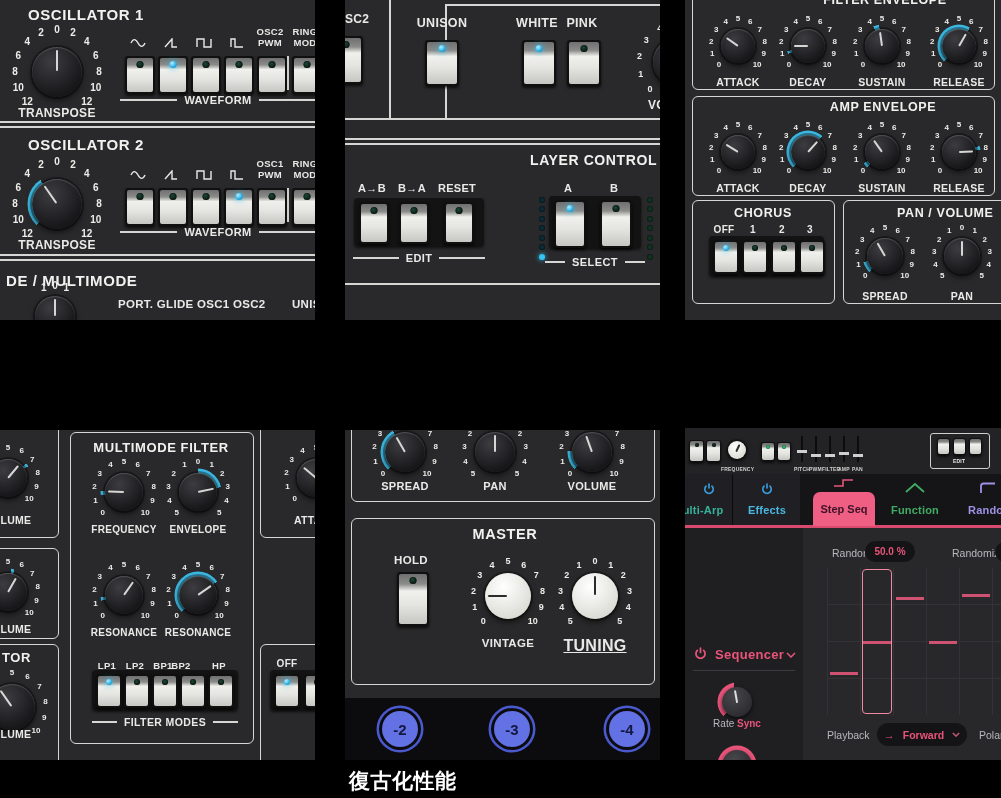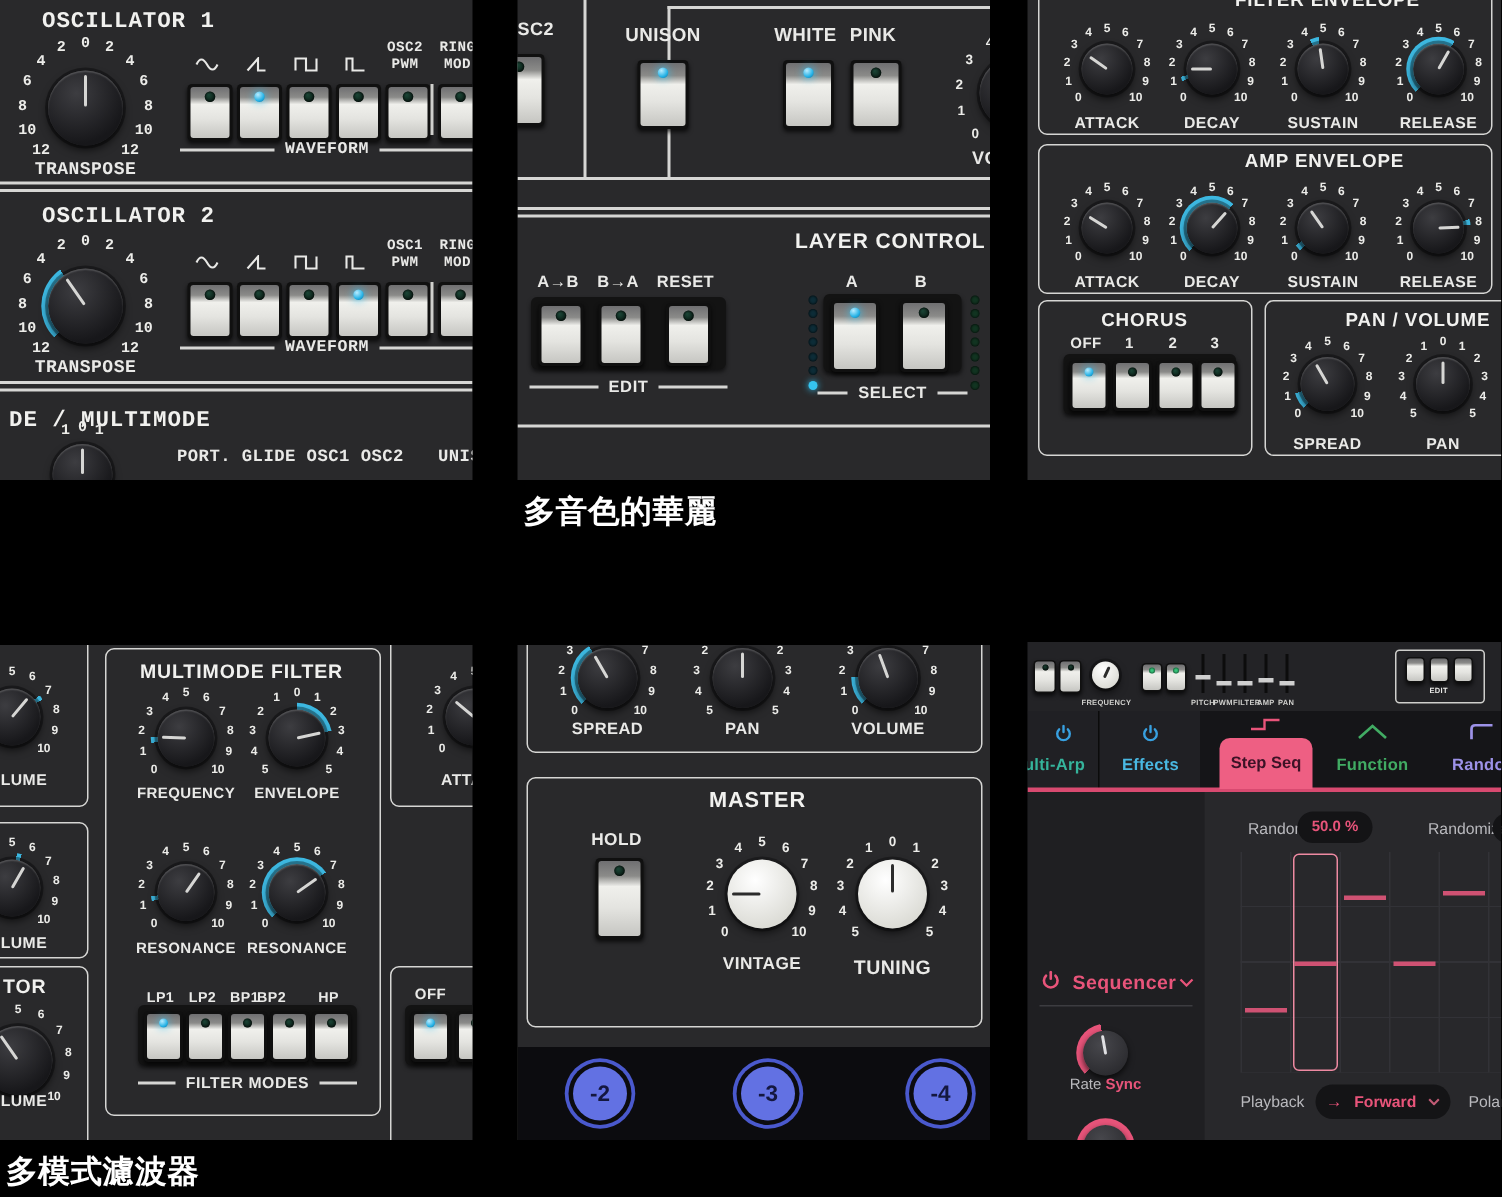--- a/index.html
+++ b/index.html
@@ -62,21 +62,21 @@
   .mslider{position:absolute;width:10px;height:26px;}
   .mslider::before{content:"";position:absolute;left:4px;top:0;bottom:0;width:2px;background:#0c0c0c;}
   .mthumb{position:absolute;left:0;width:10px;height:3px;background:#cfcfcf;}
   .tinylbl{position:absolute;color:#cfcfcc;font-size:5px;font-weight:bold;letter-spacing:.2px;white-space:nowrap;}
 </style>
 </head>
 <body>
 
 <div id="page">
 
-  <div class="tile" style="left:0;top:0;width:315px;font-family:Liberation Mono, monospace;">
+  <div class="tile" style="left:0;top:0;width:315px;">
     <div class="shot" style="width:315px;height:320px;">
       <div class="hdg" style="left:28px;top:6px;font-size:15px;">OSCILLATOR 1</div>
       <div class="knob" style="left: 5px; top: 20px; height: 104px; width: 104px;">
           <span class="ktick" style="font-size: 10px; transform: rotate(-135deg) translateY(-42px) rotate(135deg);">12</span>
           <span class="ktick" style="font-size: 10px; transform: rotate(-112.5deg) translateY(-42px) rotate(112.5deg);">10</span>
           <span class="ktick" style="font-size: 10px; transform: rotate(-90deg) translateY(-42px) rotate(90deg);">8</span>
           <span class="ktick" style="font-size: 10px; transform: rotate(-67.5deg) translateY(-42px) rotate(67.5deg);">6</span>
           <span class="ktick" style="font-size: 10px; transform: rotate(-45deg) translateY(-42px) rotate(45deg);">4</span>
           <span class="ktick" style="font-size: 10px; transform: rotate(-22.5deg) translateY(-42px) rotate(22.5deg);">2</span>
           <span class="ktick" style="font-size: 10px; transform: rotate(0deg) translateY(-42px) rotate(0deg);">0</span>
@@ -347,21 +347,20 @@
           <span class="sled sled-goff" style="display: block;"></span>
           <span class="sled sled-goff" style="display: block;"></span>
           <span class="sled sled-goff" style="display: block;"></span>
         </div>
       <div class="flank" style="left:200px;top:256px;width:100px;">
           <span>SELECT</span>
         </div>
 
       <div class="hline" style="left:0;top:283px;width:315px;"></div>
     </div>
-    <div class="cap">多音色的華麗</div>
   </div>
 
   <div class="tile" style="left:685px;top:0;width:316px;">
     <div class="shot" style="width:316px;height:320px;">
       <div class="box" style="left:7px;top:-12px;width:301px;height:100px;"></div>
       <div class="hdg cx" style="left:200px;top:-7px;font-size:12.5px;">FILTER ENVELOPE</div>
       <div class="knob" style="left: 16px; top: 9px; height: 74px; width: 74px;">
           <span class="ktick" style="font-size: 8px; transform: rotate(-135deg) translateY(-27px) rotate(135deg);">0</span>
           <span class="ktick" style="font-size: 8px; transform: rotate(-108deg) translateY(-27px) rotate(108deg);">1</span>
           <span class="ktick" style="font-size: 8px; transform: rotate(-81deg) translateY(-27px) rotate(81deg);">2</span>
@@ -789,21 +788,20 @@
           <div class="bface">
             <span class="led" style="width:6px;height:6px;"></span>
           </div>
         </div>
       <div class="pbtn" style="left:304px;top:244px;width:22px;height:30px;">
           <div class="bface">
             <span class="led" style="width:6px;height:6px;"></span>
           </div>
         </div>
     </div>
-    <div class="cap">多模式濾波器</div>
   </div>
 
   <div class="tile" style="left:345px;top:430px;width:315px;">
     <div class="shot" style="width:315px;height:330px;">
       <div class="box" style="left:6px;top:-46px;width:302px;height:116px;"></div>
       <div class="knob" style="left: 19px; top: -19px; height: 82px; width: 82px;">
           <span class="ktick" style="font-size: 8px; transform: rotate(-135deg) translateY(-31px) rotate(135deg);">0</span>
           <span class="ktick" style="font-size: 8px; transform: rotate(-108deg) translateY(-31px) rotate(108deg);">1</span>
           <span class="ktick" style="font-size: 8px; transform: rotate(-81deg) translateY(-31px) rotate(81deg);">2</span>
           <span class="ktick" style="font-size: 8px; transform: rotate(-54deg) translateY(-31px) rotate(54deg);">3</span>
@@ -891,28 +889,29 @@
           <span class="ktick" style="font-size: 9px; transform: rotate(81deg) translateY(-35px) rotate(-81deg);">3</span>
           <span class="ktick" style="font-size: 9px; transform: rotate(108deg) translateY(-35px) rotate(-108deg);">4</span>
           <span class="ktick" style="font-size: 9px; transform: rotate(135deg) translateY(-35px) rotate(-135deg);">5</span>
           <div class="kface kwhite" style="height: 46px; width: 46px;">
             <div class="kptrw" style="transform: rotate(0deg);">
               <div class="kptr" style="height: 19px;"></div>
             </div>
           </div>
         </div>
       <div class="lbl cx" style="left:163px;top:207px;font-size:11.5px;">VINTAGE</div>
-      <div class="lbl cx" style="left:250px;top:207px;font-size:13px;">TUNING</div>
+      <div class="lbl cx" style="left:250px;top:207px;font-size:16px;text-decoration:underline;">TUNING</div>
 
       <div style="position:absolute;left:0;top:268px;width:315px;height:62px;background:#0c0c0f;">
         <div class="badge" style="left:37px;top:13px;">-2</div>
         <div class="badge" style="left:149px;top:13px;">-3</div>
         <div class="badge" style="left:264px;top:13px;">-4</div>
       </div>
     </div>
+    <div class="cap">復古化性能</div>
   </div>
 
   <div class="tile" style="left:685px;top:428px;width:316px;">
     <div class="shot" style="width:316px;height:332px;background:#1c1c1f;">
 
       <div class="hw" style="left:0;top:0;width:316px;height:46px;">
         <div class="pbtn" style="left:4px;top:12px;width:13px;height:20px;padding:1px;">
             <div class="bface">
               <span class="led" style="width:4px;height:4px;top:2px;"></span>
             </div>

